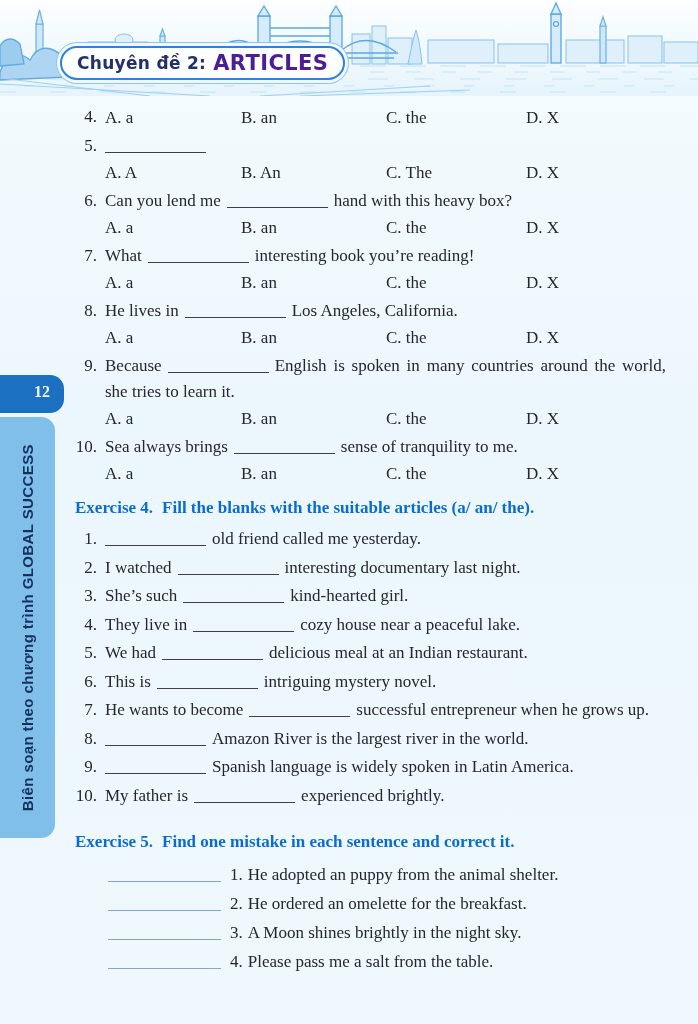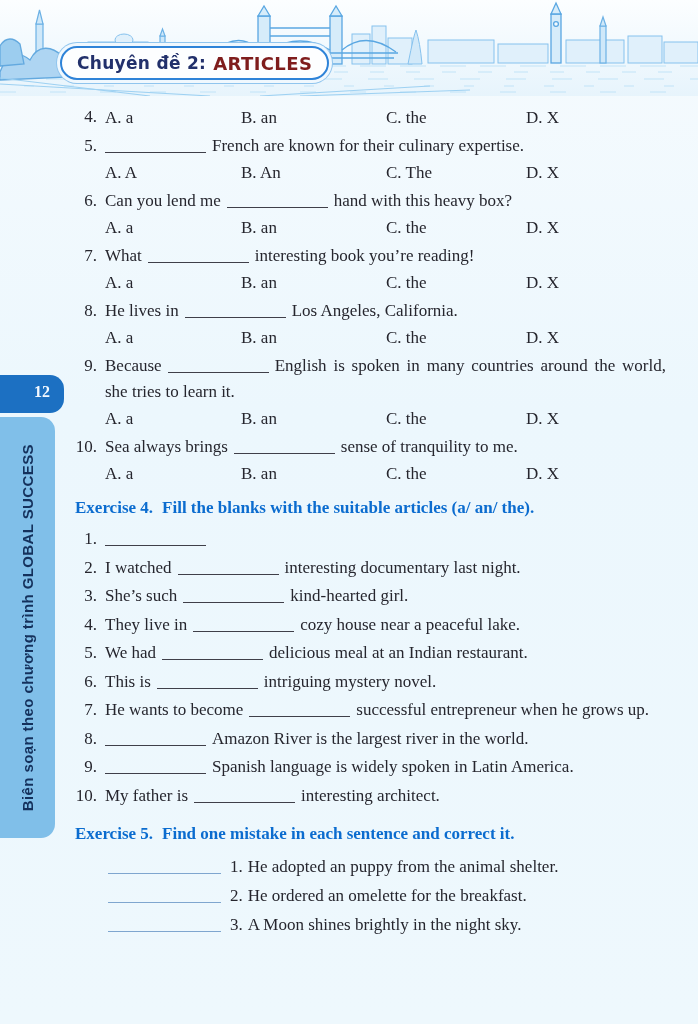--- a/index.html
+++ b/index.html
@@ -7,21 +7,21 @@
        font-family:"Liberation Serif", serif;color:#26262e;}
   .page{position:relative;width:698px;height:1024px;background:linear-gradient(180deg,#f6fbfe 0%,#ecf7fd 40%,#eef8fd 100%);}
 
   
   .hero{position:absolute;left:0;top:0;width:698px;height:96px;}
   .hero svg{display:block;}
   .badge{position:absolute;left:60px;top:46px;height:30px;display:flex;align-items:center;
          gap:7px;padding:0 15px;background:#fdfeff;border:2px solid #2e83d8;border-radius:17px;
          box-shadow:0 0 0 3px rgba(246,251,254,.95), 0 0 0 4px #90c5ee;white-space:nowrap;}
   .badge-prefix{font-family:"DejaVu Sans", sans-serif;font-weight:700;font-size:17px;color:#22306b;letter-spacing:.3px;}
-  .badge-title{font-family:"DejaVu Sans", sans-serif;font-weight:700;font-size:18px;color:#7f1d1d;letter-spacing:.4px;}
+  .badge-title{font-family:"DejaVu Sans", sans-serif;font-weight:700;font-size:21px;color:#4c1d95;letter-spacing:.4px;}
 
   
   .page-tab{position:absolute;left:0;top:375px;width:64px;height:38px;background:#1c70c2;
             border-radius:0 14px 14px 0;color:#f2f8ff;font-family:"Liberation Serif",serif;
             font-weight:700;font-size:16px;line-height:33px;text-align:right;padding-right:14px;box-sizing:border-box;}
   .side-banner{position:absolute;left:0;top:417px;width:55px;height:421px;background:#80bfe9;
                border-radius:0 14px 14px 0;display:flex;align-items:center;justify-content:center;}
   .side-banner span{writing-mode:vertical-rl;transform:rotate(180deg);
                     font-family:"Liberation Sans", sans-serif;font-weight:700;font-size:15px;
                     color:#14315c;letter-spacing:.4px;white-space:nowrap;}
@@ -32,21 +32,21 @@
   .q .num{position:absolute;left:0;top:0;width:30px;text-align:right;}
   .blank{display:inline-block;width:101px;height:13px;border-bottom:1.4px solid #3f3f49;margin:0 6px -2px 6px;}
   .qt > span:first-child:empty + .blank{margin-left:0;}
   .opts{display:flex;padding-left:38px;line-height:26px;font-size:17px;margin-bottom:2px;}
   .opt0{width:136px;}.opt1{width:145px;}.opt2{width:140px;}.opt3{flex:1;}
 
   .ex-head{margin:8px 0 4px 8px;line-height:26px;font-size:17px;font-weight:700;color:#0b6ccf;}
   .ex-head .ex-label{margin-right:9px;}
   .fb{position:relative;padding-left:38px;line-height:27px;font-size:17px;margin-bottom:1.5px;}
   .fb .num{position:absolute;left:0;top:0;width:30px;text-align:right;}
-  .ex5-head{margin-top:12px;margin-bottom:6px;}
+  .ex5-head{margin-top:20px;margin-bottom:6px;}
   .m5{padding-left:41px;line-height:27px;font-size:17px;margin-bottom:2px;white-space:nowrap;}
   .ans-blank{display:inline-block;width:113px;height:13px;border-bottom:1.6px solid #7fa6cf;margin:0 9px -2px 0;}
   .m5 .m5-label{margin-right:5px;}
 </style>
 </head>
 <body>
 
 <div class="page">
 
   <div class="hero">
@@ -141,21 +141,21 @@
     </div>
     <div class="opts">
       <span class="opt0">A. a</span>
       <span class="opt1">B. an</span>
       <span class="opt2">C. the</span>
       <span class="opt3">D. X</span>
     </div>
 
     <div class="q">
       <span class="num">5.</span>
-      <span class="qt"><span></span><span class="blank"></span><span>French are known for their culinary expertise.</span></span>
+      <span class="qt"><span></span><span class="blank"></span></span>
     </div>
     <div class="opts">
       <span class="opt0">A. A</span>
       <span class="opt1">B. An</span>
       <span class="opt2">C. The</span>
       <span class="opt3">D. X</span>
     </div>
 
     <div class="q">
       <span class="num">6.</span>
@@ -211,21 +211,21 @@
       <span class="opt2">C. the</span>
       <span class="opt3">D. X</span>
     </div>
 
     <div class="ex-head">
       <span class="ex-label">Exercise 4.</span><span>Fill the blanks with the suitable articles (a/ an/ the).</span>
     </div>
 
     <div class="fb">
       <span class="num">1.</span>
-      <span class="qt"><span></span><span class="blank"></span></span>
+      <span class="qt"><span></span><span class="blank"></span><span>old friend called me yesterday.</span></span>
     </div>
     <div class="fb">
       <span class="num">2.</span>
       <span class="qt"><span>I watched</span><span class="blank"></span><span>interesting documentary last night.</span></span>
     </div>
     <div class="fb">
       <span class="num">3.</span>
       <span class="qt"><span>She’s such</span><span class="blank"></span><span>kind-hearted girl.</span></span>
     </div>
     <div class="fb">
@@ -247,31 +247,34 @@
     <div class="fb">
       <span class="num">8.</span>
       <span class="qt"><span></span><span class="blank"></span><span>Amazon River is the largest river in the world.</span></span>
     </div>
     <div class="fb">
       <span class="num">9.</span>
       <span class="qt"><span></span><span class="blank"></span><span>Spanish language is widely spoken in Latin America.</span></span>
     </div>
     <div class="fb">
       <span class="num">10.</span>
-      <span class="qt"><span>My father is</span><span class="blank"></span><span>interesting architect.</span></span>
+      <span class="qt"><span>My father is</span><span class="blank"></span><span>experienced brightly.</span></span>
     </div>
 
     <div class="ex-head ex5-head">
       <span class="ex-label">Exercise 5.</span><span>Find one mistake in each sentence and correct it.</span>
     </div>
 
     <div class="m5">
       <span class="ans-blank"></span><span class="m5-label">1.</span><span>He adopted an puppy from the animal shelter.</span>
     </div>
     <div class="m5">
       <span class="ans-blank"></span><span class="m5-label">2.</span><span>He ordered an omelette for the breakfast.</span>
     </div>
     <div class="m5">
       <span class="ans-blank"></span><span class="m5-label">3.</span><span>A Moon shines brightly in the night sky.</span>
     </div>
+    <div class="m5">
+      <span class="ans-blank"></span><span class="m5-label">4.</span><span>Please pass me a salt from the table.</span>
+    </div>
 
   </div>
 </div>
 
 </body></html>

